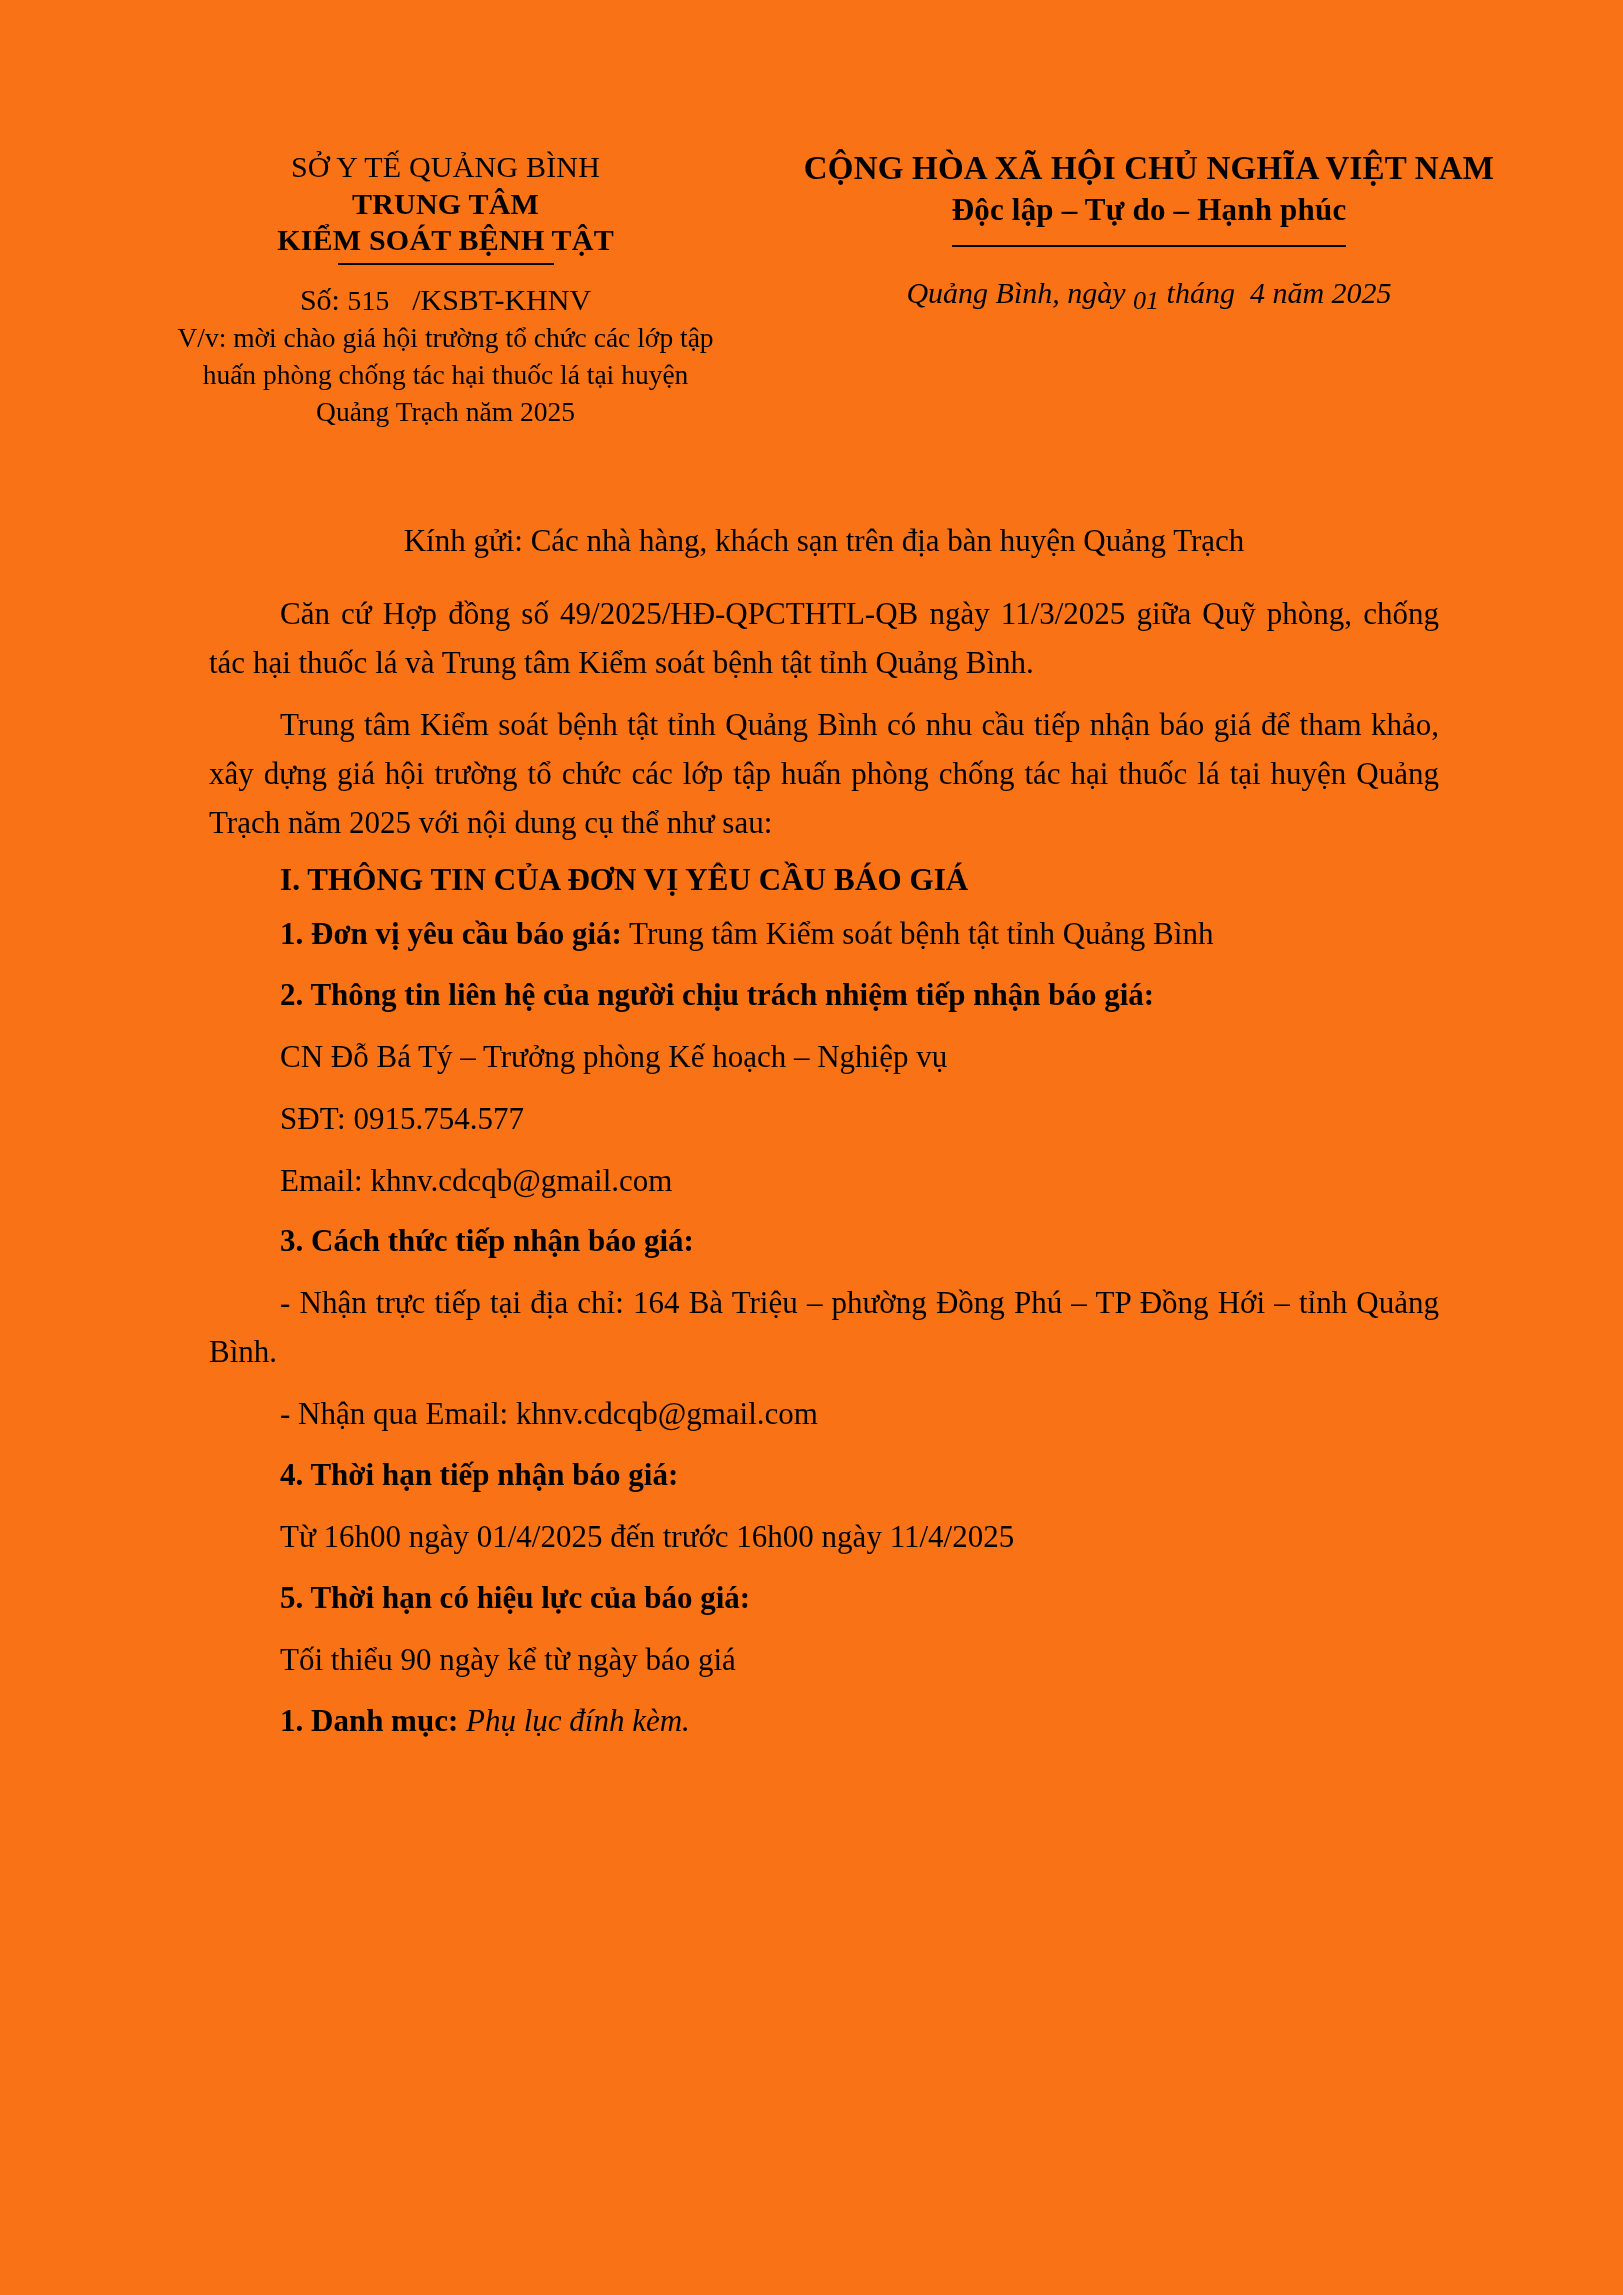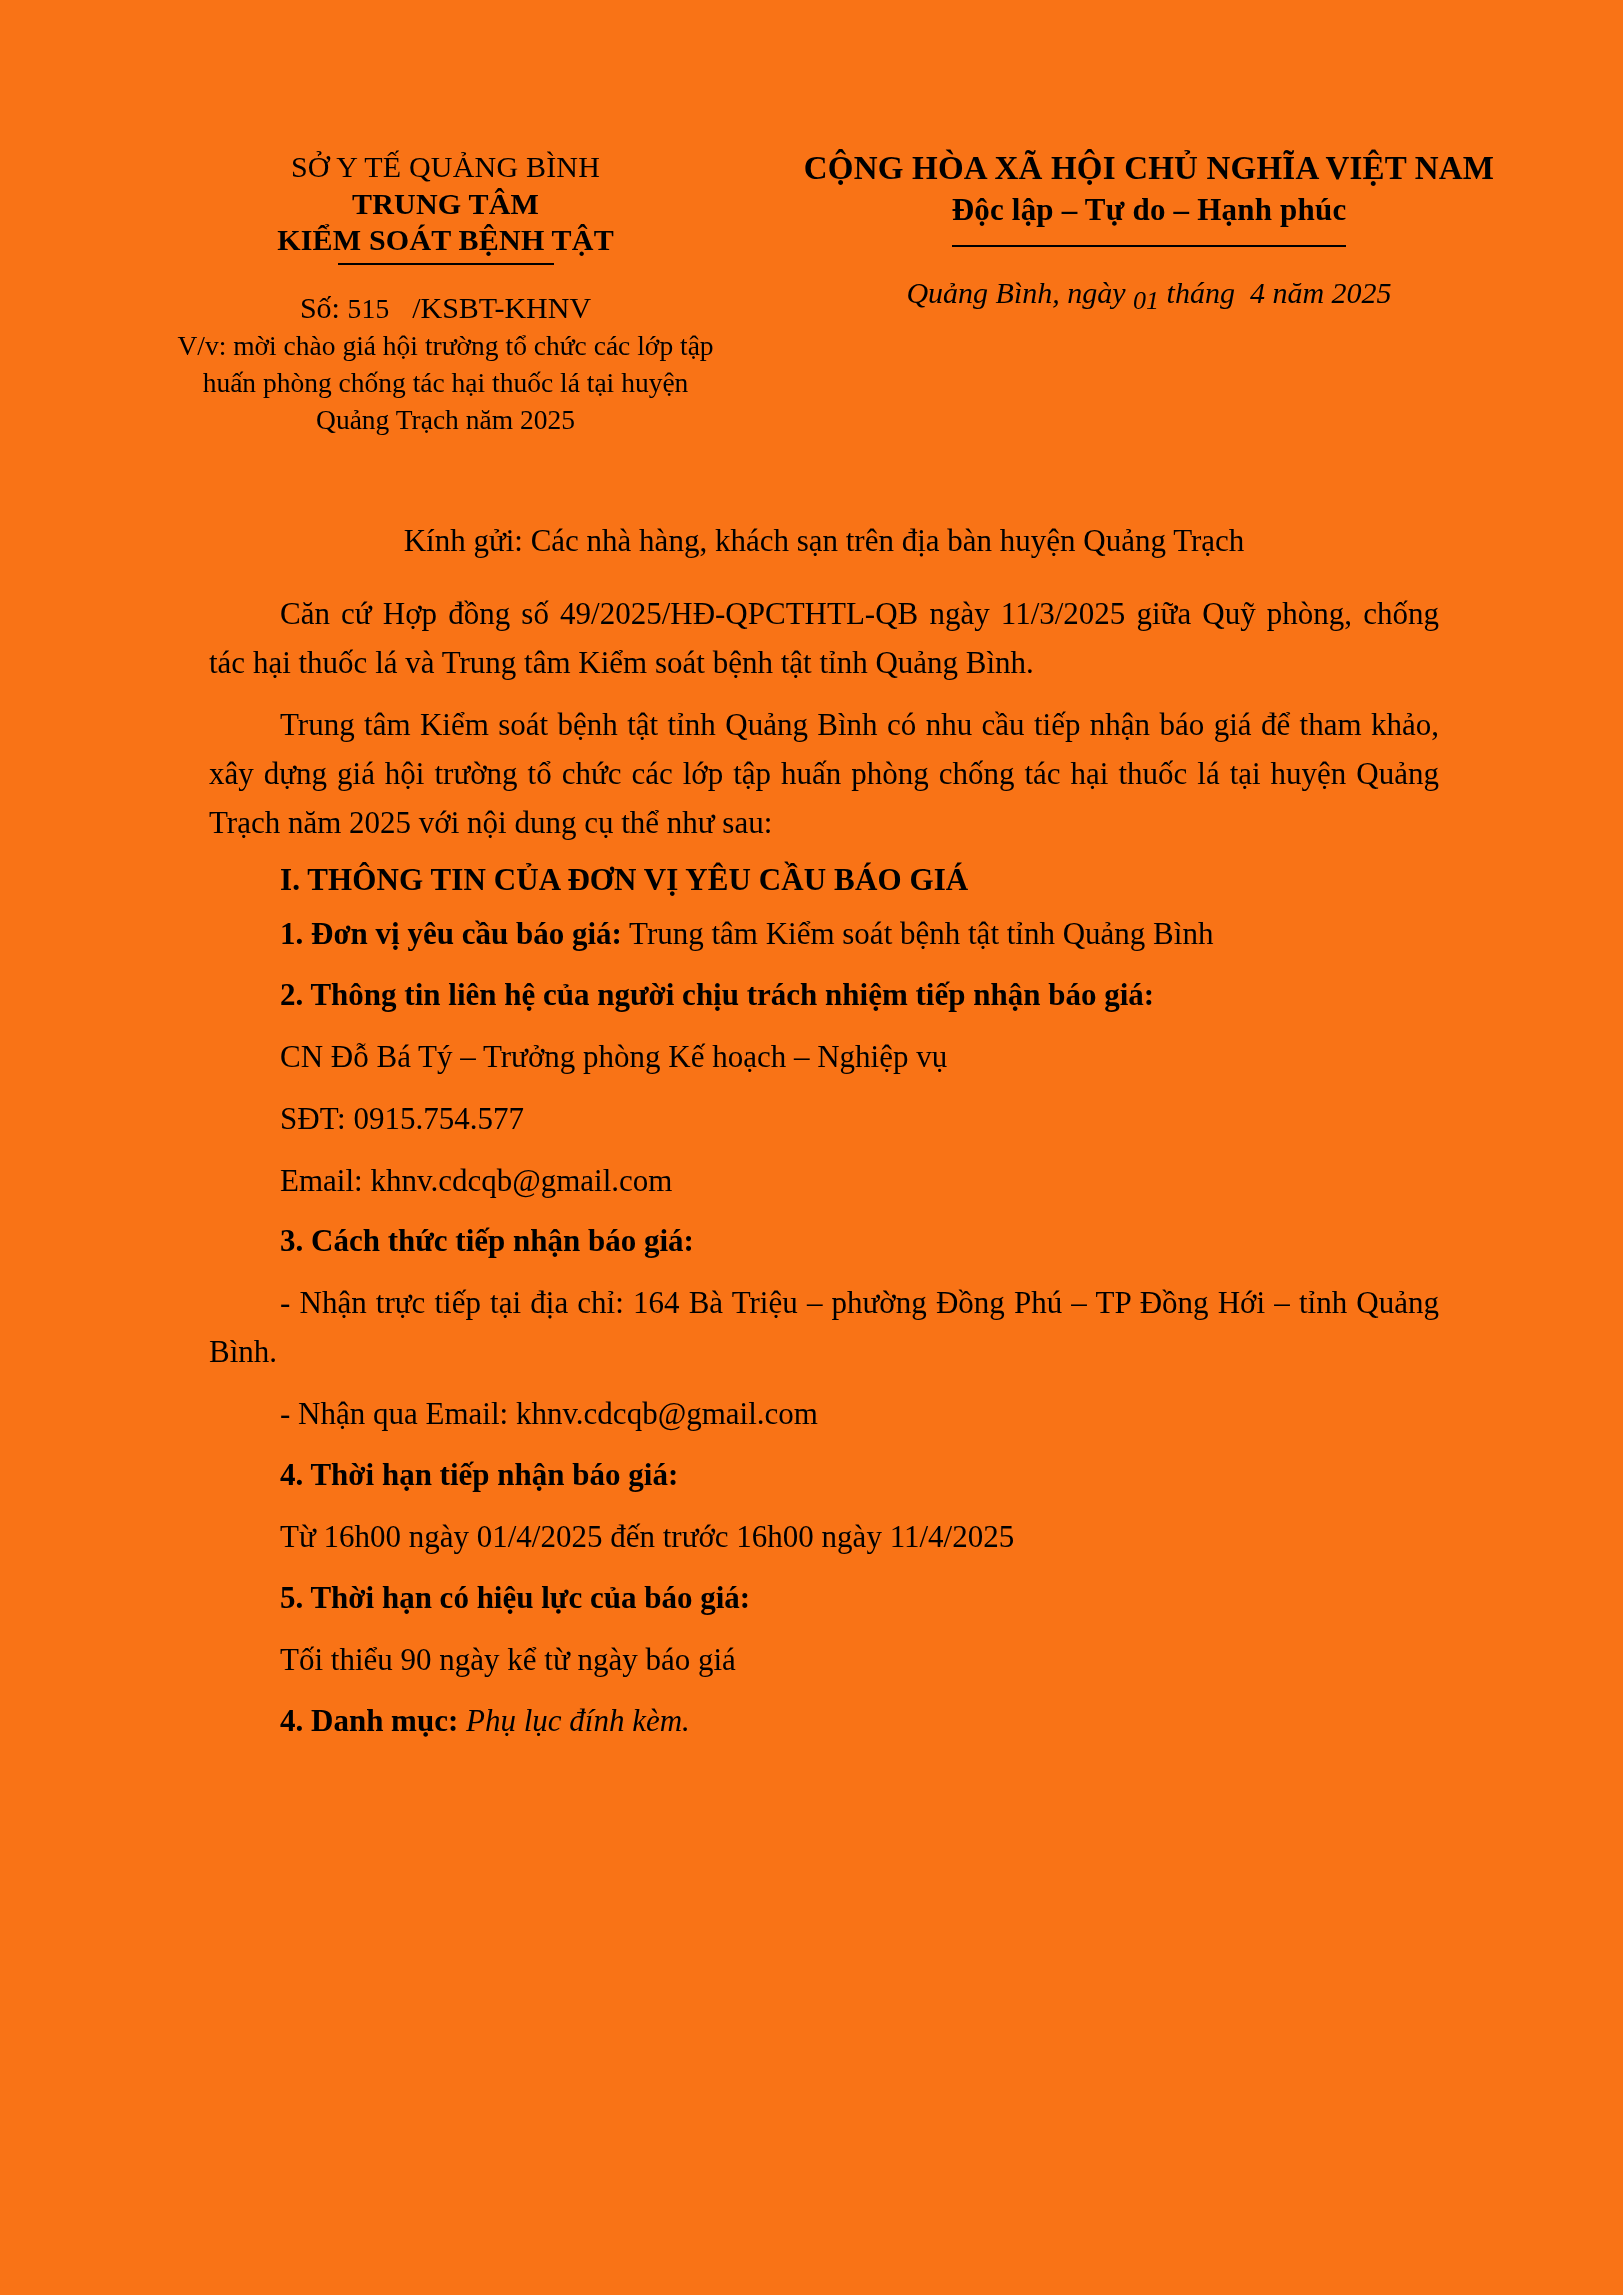--- a/index.html
+++ b/index.html
@@ -50,21 +50,21 @@
     letter-spacing: 0.2px;
   }
   .org-underline {
     width: 216px;
     height: 2.6px;
     background: #000;
     margin: 3.9px auto 0 auto;
   }
   .doc-number {
     font-size: 30px;
-    margin-top: 26px;
+    margin-top: 18px;
     white-space: pre;
   }
   .doc-number .field {
     font-size: 27.5px;
     letter-spacing: 0.3px;
   }
   .subject {
     font-size: 27.5px;
     line-height: 1.34;
     margin-top: 2.6px;
@@ -201,18 +201,18 @@
     <div class="wrap-line">- Nhận trực tiếp tại địa chỉ: 164 Bà Triệu – phường Đồng Phú – TP Đồng Hới – tỉnh Quảng Bình.</div>
     <div class="plain-line">- Nhận qua Email: khnv.cdcqb@gmail.com</div>
 
     <div class="item-head"><b>4. Thời hạn tiếp nhận báo giá:</b></div>
     <div class="plain-line">Từ 16h00 ngày 01/4/2025 đến trước 16h00 ngày 11/4/2025</div>
 
     <div class="item-head"><b>5. Thời hạn có hiệu lực của báo giá:</b></div>
     <div class="plain-line">Tối thiểu 90 ngày kể từ ngày báo giá</div>
 
 
-    <div class="item-head"><b>4. Danh mục:</b><i> Phụ lục đính kèm.</i></div>
+    <div class="item-head"><b>1. Danh mục:</b><i> Phụ lục đính kèm.</i></div>
 
   </div>
 
 </div>
 
 
 </body></html>

